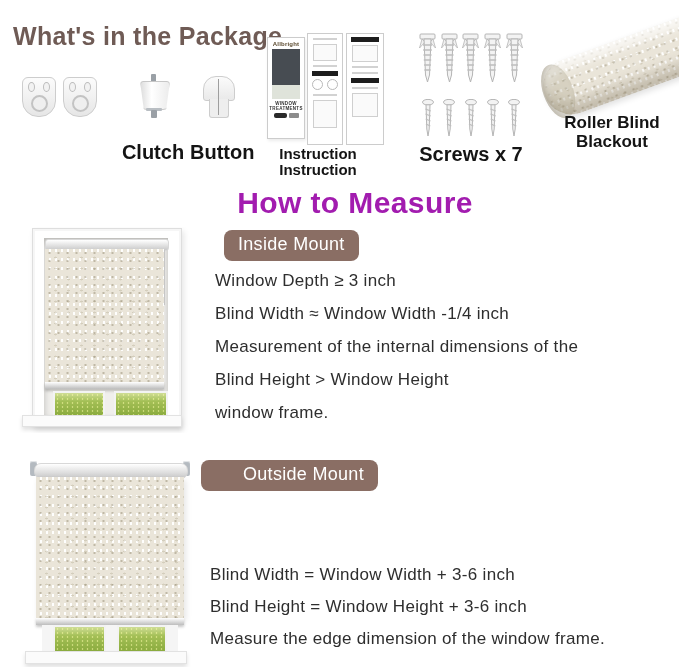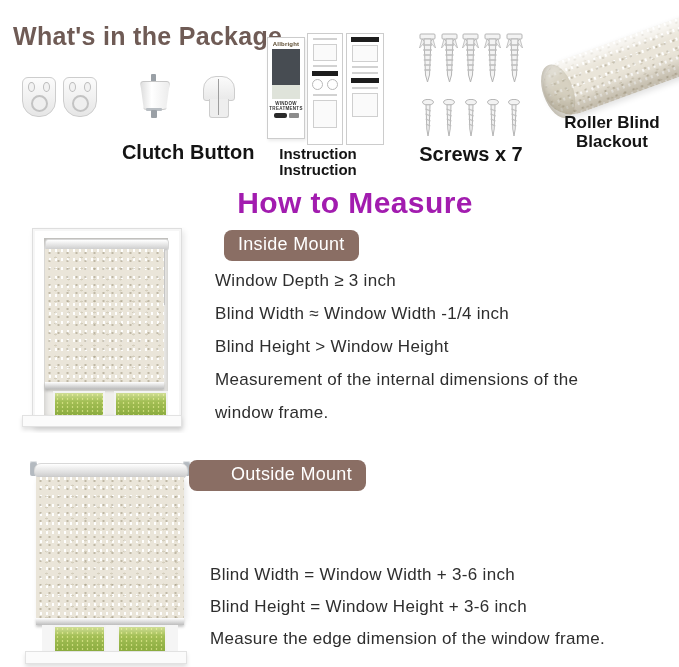--- a/index.html
+++ b/index.html
@@ -15,21 +15,21 @@
   .lbl-clutch{left:120px;top:141px;width:66px;font-size:20px;}
   .lbl-button{left:190px;top:141px;width:64px;font-size:20px;}
   .lbl-install{left:266px;top:146px;width:104px;font-size:15px;line-height:16px;}
   .lbl-screws{left:416px;top:143px;width:110px;font-size:20px;}
   .lbl-blind{left:546px;top:113px;width:132px;font-size:17px;line-height:19px;}
 
   
   .badge{background:#8a6e64;color:#fff;font-size:18px;font-weight:500;
          padding:4px 14px 6px 14px;border-radius:8px;letter-spacing:.3px;}
   .badge-in{left:189px;top:230px;margin-left:35px;}
-  .badge-out{left:189px;top:460px;padding-left:42px;}
+  .badge-out{left:201px;top:460px;padding-left:42px;}
   .specs{font-size:17px;color:#2e2e2e;letter-spacing:.3px;font-weight:500;}
   .specs-in{left:215px;top:264px;line-height:33px;}
   .specs-out{left:210px;top:516px;line-height:32px;margin-top:43px;}
 
   
   .fabric{background-color:#eae5d9;
     background-image:
       radial-gradient(rgba(150,140,115,.5) 1px, transparent 1.3px),
       radial-gradient(rgba(185,176,152,.45) 1px, transparent 1.3px),
       radial-gradient(rgba(255,255,255,.95) 1px, transparent 1.2px);
@@ -269,22 +269,22 @@
     <div class="botbar" style="left:45px;top:155px;width:119px;height:7px;"></div>
     <div class="pane" style="left:53px;top:164px;width:48px;height:24px;"></div>
     <div class="pane" style="left:114px;top:164px;width:50px;height:24px;"></div>
     <div class="sill" style="left:22px;top:188px;width:158px;height:10px;"></div>
   </div>
 
   <div class="abs badge badge-in">Inside Mount</div>
   <div class="abs specs specs-in">
     <div>Window Depth ≥ 3 inch</div>
     <div>Blind Width ≈ Window Width -1/4 inch</div>
+    <div>Measurement of the internal dimensions of the</div>
     <div>Blind Height &gt; Window Height</div>
-    <div>Measurement of the internal dimensions of the</div>
     <div>window frame.</div>
   </div>
 
   <div class="abs winshot ws-out">
     <div class="cap" style="left:30px;top:18px;width:7px;height:15px;"></div>
     <div class="cap" style="left:183px;top:18px;width:7px;height:15px;"></div>
     <div class="roller" style="left:34px;top:20px;width:152px;height:14px;border-radius:7px;"></div>
     <div class="fabric" style="position:absolute;left:36px;top:34px;width:148px;height:141px;box-shadow:2px 3px 6px rgba(0,0,0,.10);"></div>
     <div class="botbar" style="left:36px;top:175px;width:148px;height:7px;"></div>
     <div class="wframe" style="left:42px;top:182px;width:136px;height:26px;border:none;background:#f5f5f5;box-shadow:none;"></div>

